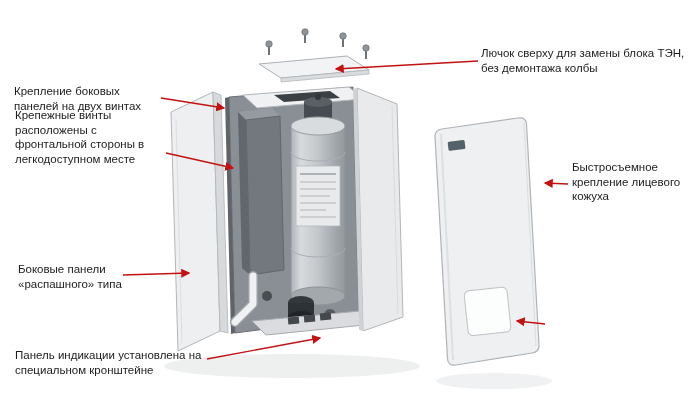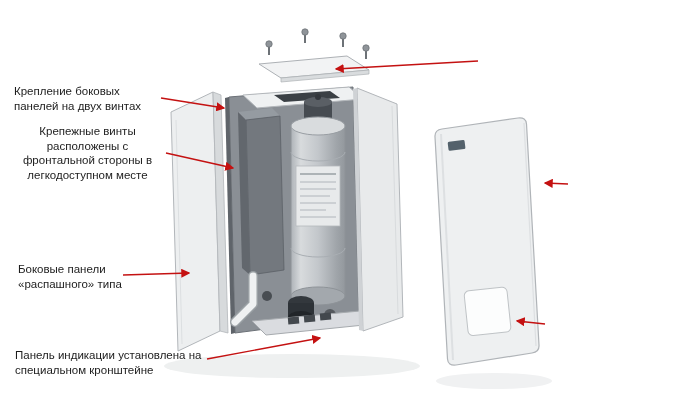--- a/index.html
+++ b/index.html
@@ -15,21 +15,21 @@
     width:700px; height:410px;
   }
   .ann {
     position:absolute;
     font-size:11.5px;
     line-height:1.28;
     color:#1c1c1c;
   }
   .a1 { left:481px; top:46px;  width:205px; }
   .a2 { left:14px;  top:84px;  width:142px; }
-  .a3 { left:15px;  top:124px; width:145px;text-align:center; }
+  .a3 { left:15px;  top:108px; width:145px; }
   .a4 { left:18px;  top:262px; width:112px; }
   .a5 { left:15px;  top:348px; width:195px; }
   .a6 { left:572px; top:160px; width:112px; }
   .a7 { left:547px; top:314px; width:122px; }
 </style>
 </head>
 <body>
 
 <div class="stage">
 
@@ -146,18 +146,20 @@
       <line x1="478" y1="61" x2="336" y2="69" marker-end="url(#arrow)"></line>
       <line x1="161" y1="98" x2="224" y2="108" marker-end="url(#arrow)"></line>
       <line x1="166" y1="153" x2="233" y2="168" marker-end="url(#arrow)"></line>
       <line x1="123" y1="275" x2="189" y2="273" marker-end="url(#arrow)"></line>
       <line x1="207" y1="359" x2="320" y2="338" marker-end="url(#arrow)"></line>
       <line x1="568" y1="184" x2="545" y2="183" marker-end="url(#arrow)"></line>
       <line x1="545" y1="324" x2="517" y2="321" marker-end="url(#arrow)"></line>
     </g>
   </svg>
 
+  <div class="ann a1">Лючок сверху для замены блока ТЭН, без демонтажа колбы</div>
   <div class="ann a2">Крепление боковых панелей на двух винтах</div>
   <div class="ann a3">Крепежные винты расположены с фронтальной стороны в легкодоступном месте</div>
   <div class="ann a4">Боковые панели «распашного» типа</div>
   <div class="ann a5">Панель индикации установлена на специальном кронштейне</div>
+  <div class="ann a6">Быстросъемное крепление лицевого кожуха</div>
 
 </div>
 
 </body></html>

